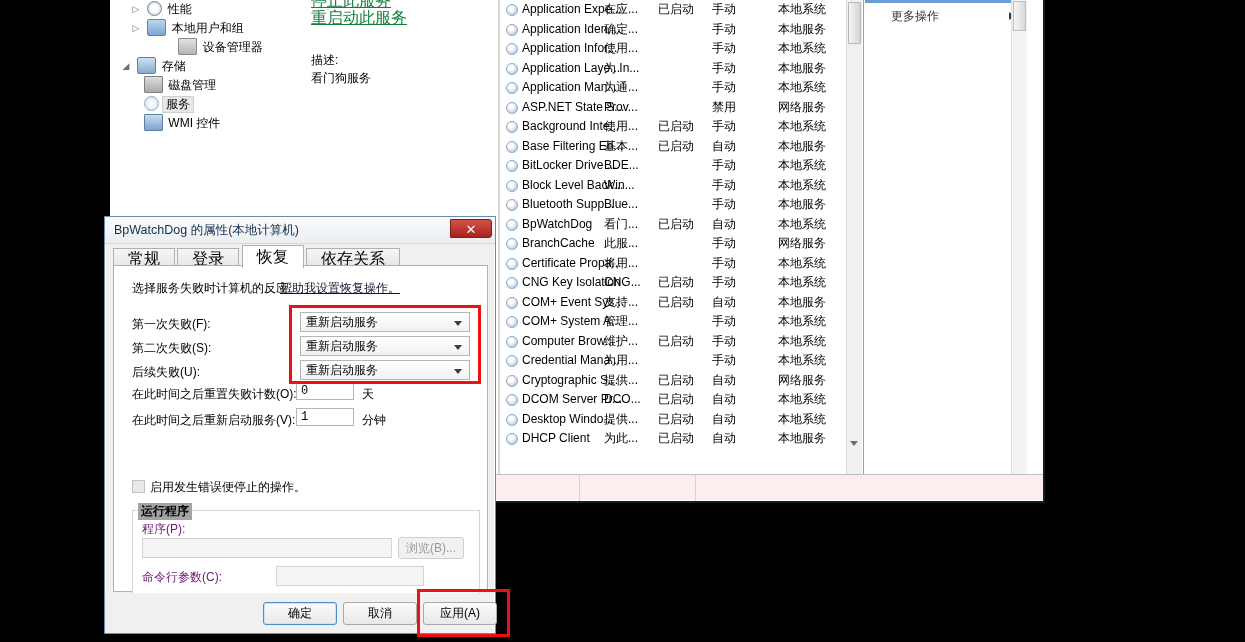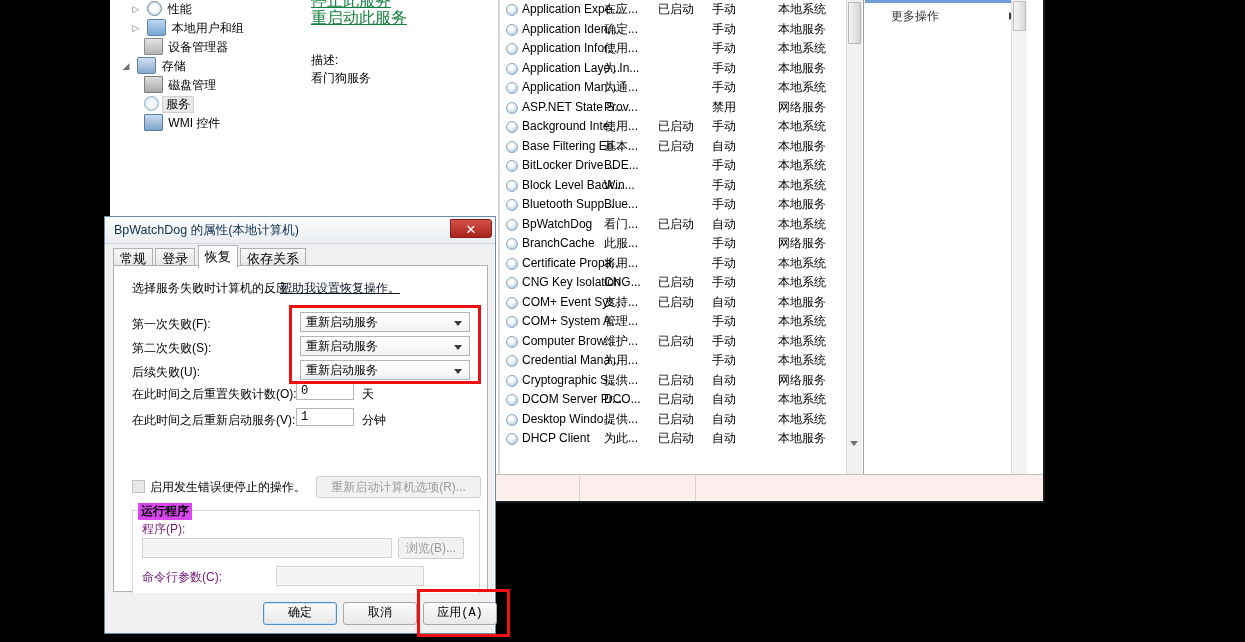--- a/index.html
+++ b/index.html
@@ -275,22 +275,22 @@
   
   #dlg-tabs {
     position: absolute;
     left: 8px; top: 28px;
     height: 21px;
   }
   .dlg-tab {
     display: inline-block;
     height: 20px;
     line-height: 19px;
-    padding: 0 6px;
-    font-size: 13px;
+    padding: 0 14px;
+    font-size: 16px;
     background: linear-gradient(#f7f7f7,#e4e4e4);
     border: 1px solid #b0b0b0;
     border-bottom: none;
     margin-right: -1px;
     box-sizing: border-box;
     vertical-align: bottom;
     position: relative;
   }
   .dlg-tab.active {
     background: #ffffff;
@@ -368,31 +368,30 @@
   .groupbox {
     position: absolute;
     border: 1px solid #d6d6d6;
     box-sizing: border-box;
     background: #ffffff;
   }
   .group-title {
     position: absolute;
     font-size: 12px;
     font-weight: bold;
-    background: #d946ef;
+    background: #a3a3a3;
     padding: 0 3px;
     white-space: nowrap;
   }
 
   #dlg-footer {
     position: absolute;
     left: 0; top: 376px;
     width: 382px; height: 40px;
     background: #f0f0f0;
-    font-family: Liberation Mono, monospace;
   }
 
   
   .redbox {
     position: absolute;
     border: 3px solid #ee1111;
     box-sizing: border-box;
     pointer-events: none;
   }
   .dim-text { color: #701a75; }
@@ -406,21 +405,21 @@
     <div class="tree-row" style="padding-left:18px;">
       <span class="tree-expander">▷</span>
       <span class="tree-ico ico-perf"></span>
       <span class="tree-label">性能</span>
     </div>
     <div class="tree-row" style="padding-left:18px;">
       <span class="tree-expander">▷</span>
       <span class="tree-ico ico-users"></span>
       <span class="tree-label">本地用户和组</span>
     </div>
-    <div class="tree-row" style="padding-left:34px;">
+    <div class="tree-row" style="padding-left:34px;text-align:center;">
       <span class="tree-ico ico-device"></span>
       <span class="tree-label">设备管理器</span>
     </div>
     <div class="tree-row" style="padding-left:8px;">
       <span class="tree-expander">◢</span>
       <span class="tree-ico ico-store"></span>
       <span class="tree-label">存储</span>
     </div>
     <div class="tree-row" style="padding-left:34px;">
       <span class="tree-ico ico-disk"></span>
@@ -698,21 +697,20 @@
     <div class="dlg-text" style="left:248px; top:120px;">天</div>
 
     <div class="dlg-text" style="left:18px; top:146px;">在此时间之后重新启动服务(V):</div>
     <div class="txtbox" style="left:182px; top:142px; width:58px;">
       <span>1</span>
     </div>
     <div class="dlg-text" style="left:248px; top:146px;">分钟</div>
 
     <div class="chk disabled" style="left:18px; top:214px;"></div>
     <div class="dlg-text" style="left:36px; top:213px;">启用发生错误便停止的操作。</div>
-    <div class="btn disabled" style="left:202px; top:210px; width:165px; height:22px; line-height:20px;">重新启动计算机选项(R)...</div>
 
     <div class="groupbox" style="left:18px; top:244px; width:348px; height:110px;"></div>
     <div class="group-title" style="left:24px; top:237px;">运行程序</div>
 
     <div class="dlg-text dim-text" style="left:28px; top:255px;">程序(P):</div>
     <div class="txtbox disabled" style="left:28px; top:272px; width:250px; height:20px;">
       <span></span>
     </div>
     <div class="btn disabled" style="left:284px; top:271px; width:66px; height:22px; line-height:20px;">浏览(B)...</div>
 

